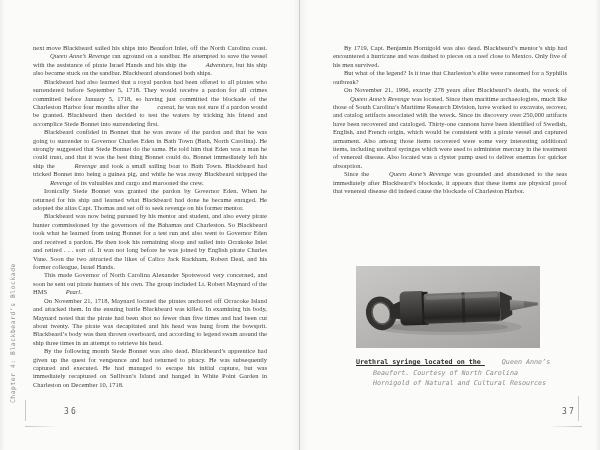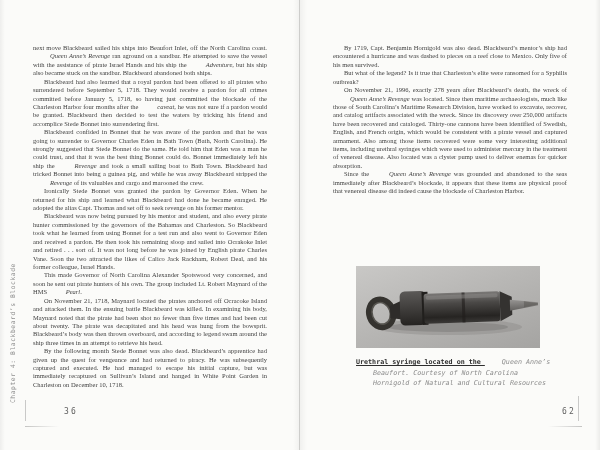--- a/index.html
+++ b/index.html
@@ -138,16 +138,16 @@
     </svg>
   </div>
 
   <div class="figure-caption">
       <div class="cap-line"><span class="bd">Urethral syringe located on the </span><span class="it">Queen Anne’s</span></div>
       <div class="cap-line"><span class="it">Beaufort. Courtesy of North Carolina</span></div>
       <div class="cap-line"><span class="it">Hornigold of Natural and Cultural Resources</span></div>
     </div>
 
   <div id="folio-right-vrule" class="rule"></div>
-  <div id="folio-right" class="folio">62</div>
+  <div id="folio-right" class="folio">37</div>
   <div id="folio-right-hrule" class="rule"></div>
 
 </div>
 
 </body></html>

